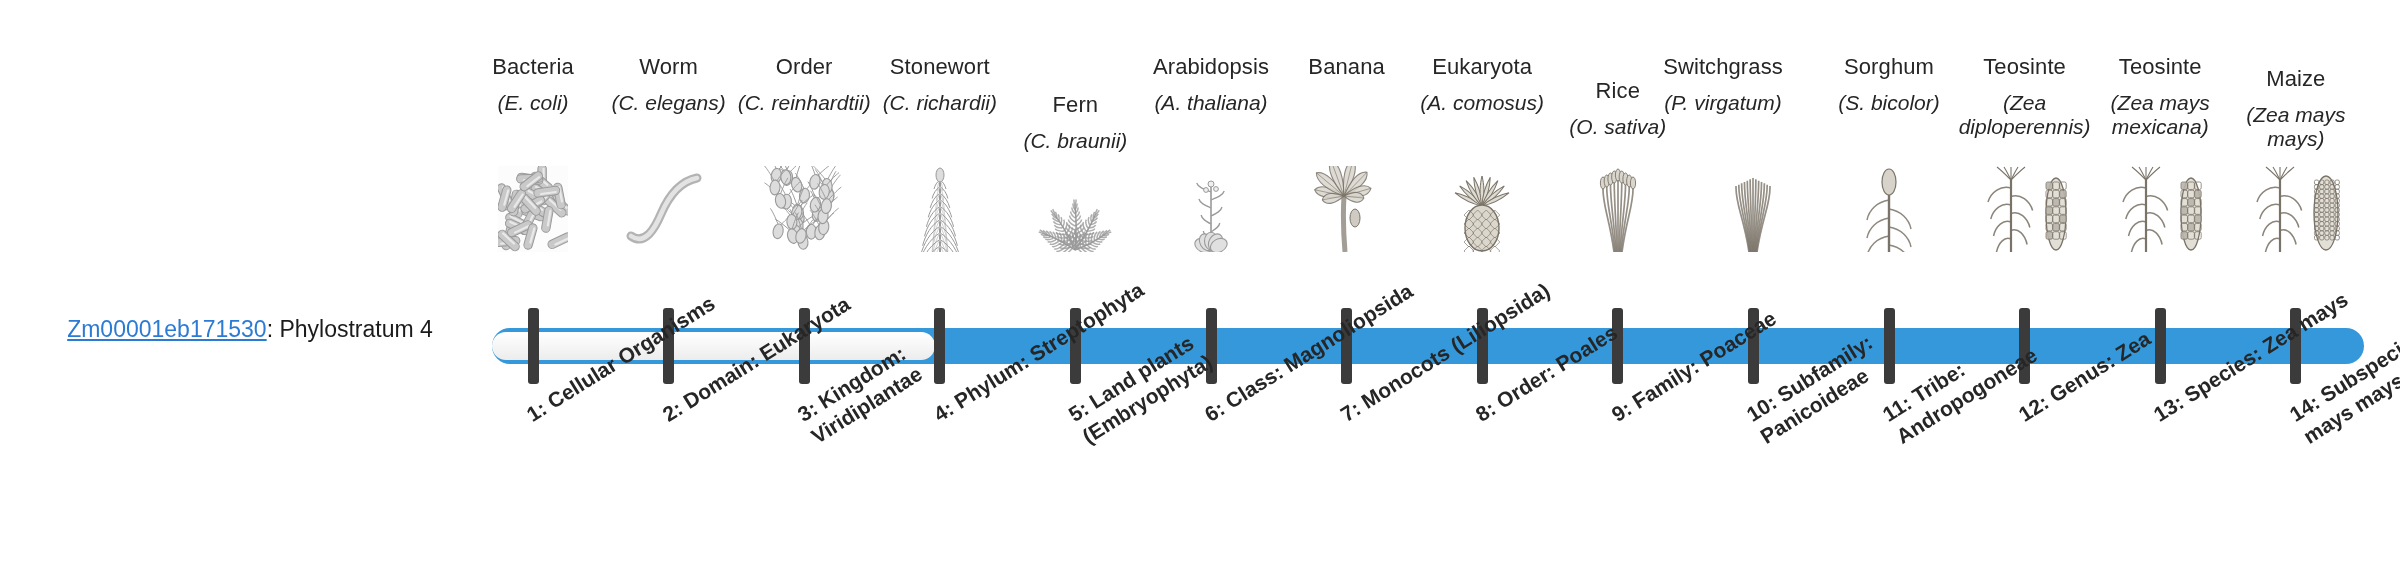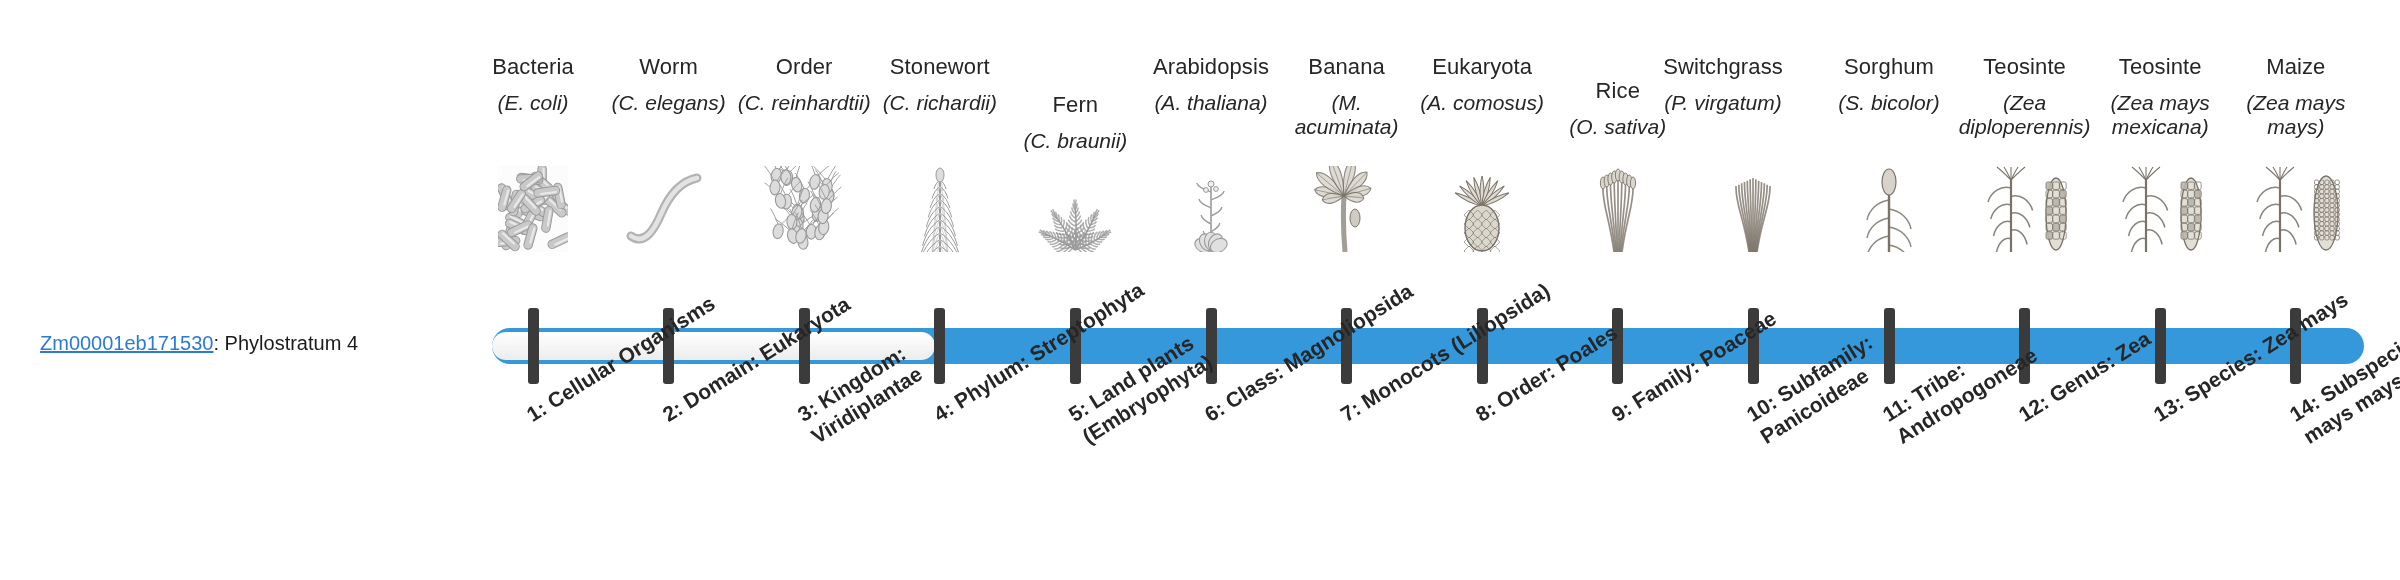--- a/index.html
+++ b/index.html
@@ -17,24 +17,24 @@
     width: 2400px;
     height: 580px;
     background: #ffffff;
     overflow: hidden;
   }
 
   
   #gene-label {
     position: absolute;
     left: 40px;
-    top: 332px;
+    top: 316px;
     width: 420px;
-    text-align: left;
-    font-size: 20px;
+    text-align: center;
+    font-size: 23px;
     color: #1b1b1b;
     white-space: nowrap;
   }
   #gene-label .gene-id {
     color: #2b7bd4;
     text-decoration: underline;
     cursor: pointer;
   }
 
   
@@ -146,21 +146,20 @@
       <div class="col" style="left: 1075.4px; margin-top: 38px;">
         <div class="common-name">Fern</div>
         <div class="sci-name">(C. braunii)</div>
       </div>
       <div class="col" style="left: 1211px;">
         <div class="common-name">Arabidopsis</div>
         <div class="sci-name">(A. thaliana)</div>
       </div>
       <div class="col" style="left: 1346.6px;">
         <div class="common-name">Banana</div>
-        <div class="sci-name">(M. acuminata)</div>
       </div>
       <div class="col" style="left: 1482.2px;">
         <div class="common-name">Eukaryota</div>
         <div class="sci-name">(A. comosus)</div>
       </div>
       <div class="col" style="left: 1617.8px; margin-top: 24px;">
         <div class="common-name">Rice</div>
         <div class="sci-name">(O. sativa)</div>
       </div>
       <div class="col" style="left: 1723px;">
@@ -172,21 +171,21 @@
         <div class="sci-name">(S. bicolor)</div>
       </div>
       <div class="col" style="left: 2024.6px;">
         <div class="common-name">Teosinte</div>
         <div class="sci-name">(Zea diploperennis)</div>
       </div>
       <div class="col" style="left: 2160.2px;">
         <div class="common-name">Teosinte</div>
         <div class="sci-name">(Zea mays mexicana)</div>
       </div>
-      <div class="col" style="left: 2295.8px;">
+      <div class="col" style="left: 2295.8px; margin-top: 12px;">
         <div class="common-name">Maize</div>
         <div class="sci-name">(Zea mays mays)</div>
       </div>
     </div>
 
   <div id="artwork">
       <div class="art" style="left: 533px;">
         <svg width="70" height="86" viewBox="0 0 70 86">
           <rect x="0" y="0" width="70" height="86" fill="#fcfcfc"></rect>
           <g transform="translate(34.44406721536351,47.49843106995885) rotate(20.785493827160494)">

